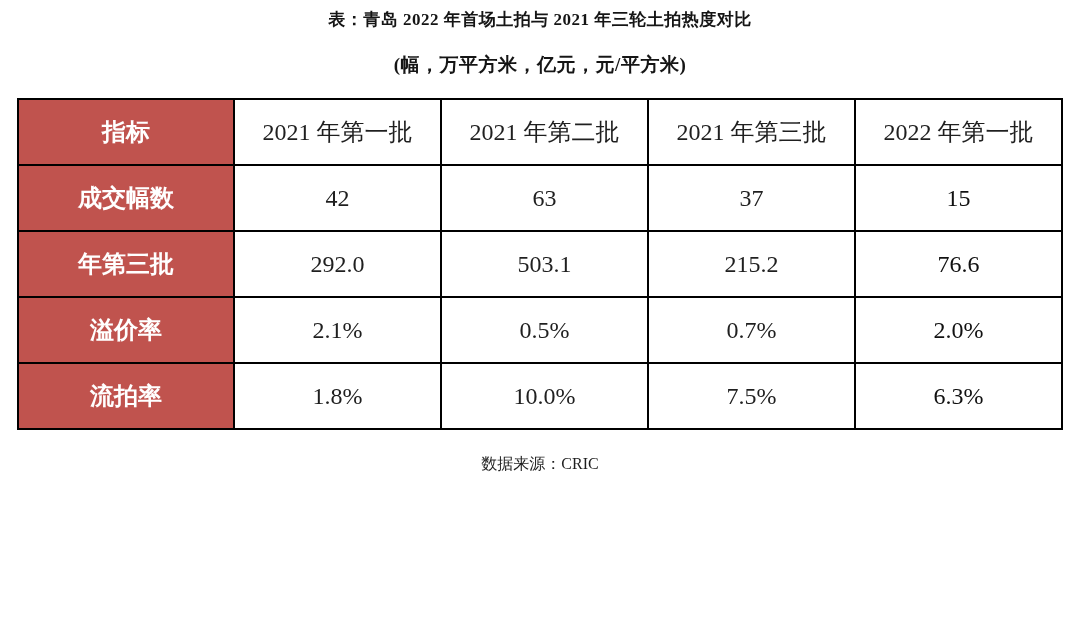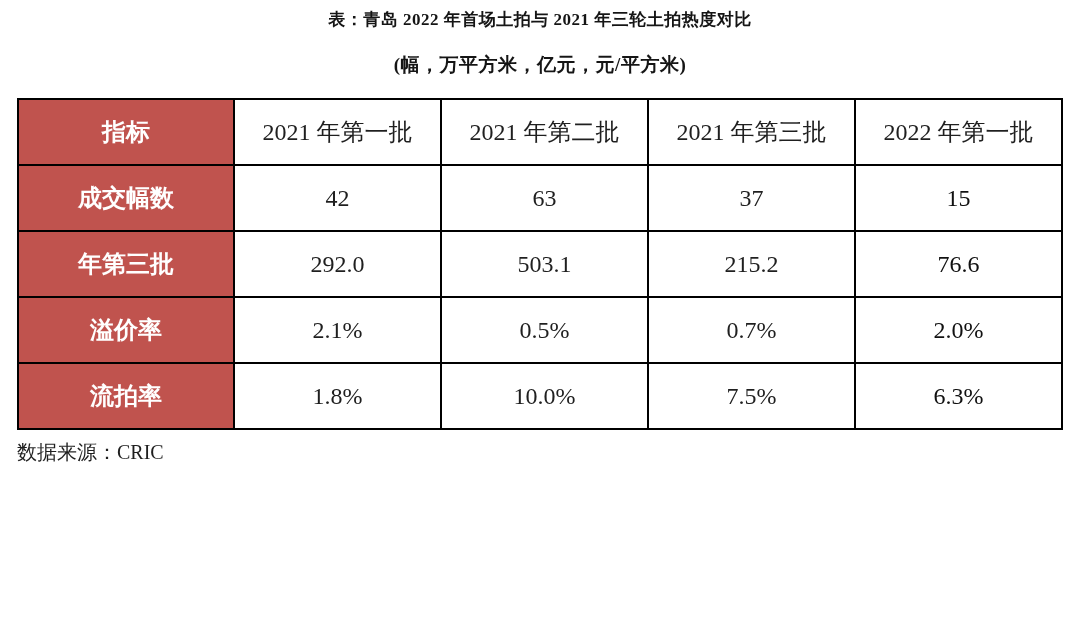--- a/index.html
+++ b/index.html
@@ -58,23 +58,23 @@
     background: #C0534E;
     color: #ffffff;
     font-weight: 700;
   }
   .heat-table .bold-col {
     font-weight: 400;
     color: #111111;
   }
   .source {
     width: 1046px;
-    margin: 9px auto 0 auto;
-    text-align: left;
-    font-size: 20px;
+    margin: 24px auto 0 auto;
+    text-align: center;
+    font-size: 16px;
     color: #1f1f1f;
   }
 </style>
 </head>
 <body>
 
 <div class="doc">
 
   <div class="title">表：青岛 2022 年首场土拍与 2021 年三轮土拍热度对比</div>
   <div class="subtitle">(幅，万平方米，亿元，元/平方米)</div>

